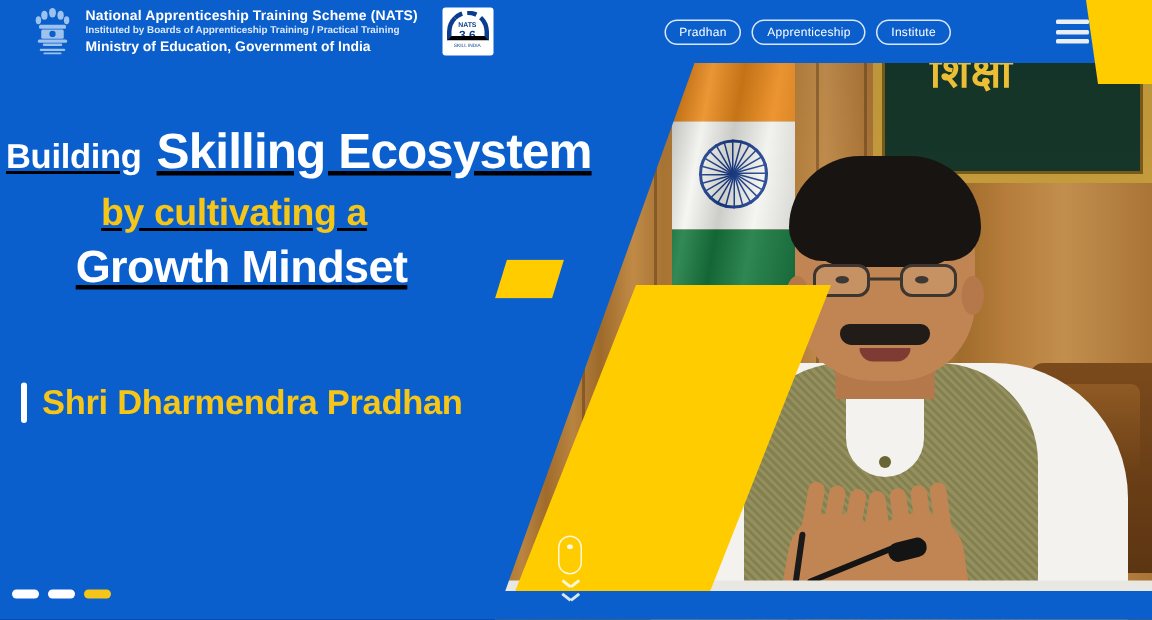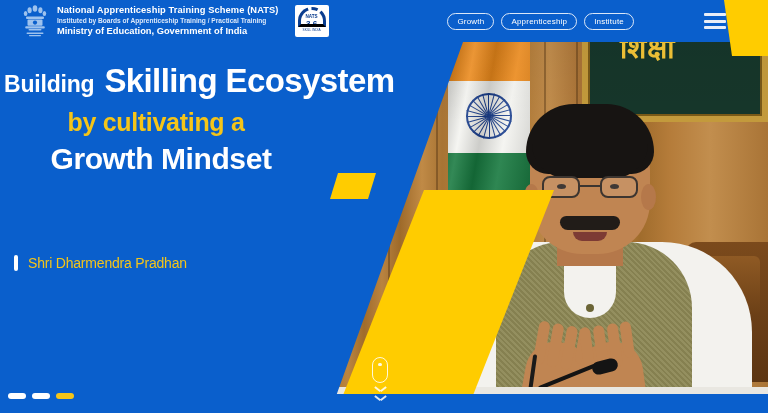--- a/index.html
+++ b/index.html
@@ -271,31 +271,31 @@
     padding:3px 9px; white-space:nowrap; background:transparent;
     letter-spacing:.2px;
   }
   .hamburger {
     margin-left:70px; margin-right:42px;
     width:22px; height:16px; display:flex; flex-direction:column; justify-content:space-between;
   }
   .hamburger span { display:block; height:3px; background:#e9eef7; border-radius:1px; }
 
   
-  .headline { position:absolute; left:0; top:62px; width:400px; z-index:25; }
+  .headline { position:absolute; left:0; top:82px; width:400px; z-index:25;text-decoration:underline; }
   .line1 { display:flex; align-items:baseline; gap:10px; padding-left:4px; }
   .l1-small { color:#ffffff; font-size:23px; font-weight:bold; letter-spacing:-.2px; }
   .l1-big { color:#ffffff; font-size:33px; font-weight:bold; letter-spacing:-.6px; }
   .line2 { color:#f5c518; font-size:25px; font-weight:bold; text-align:center; margin-top:8px; padding-right:88px; letter-spacing:-.3px; }
   .line3 { color:#ffffff; font-size:30px; font-weight:bold; text-align:center; margin-top:5px; padding-right:78px; letter-spacing:-.4px; }
 
   
   .speaker { position:absolute; left:14px; top:255px; display:flex; gap:10px; z-index:25; }
   .speaker-bar { width:4px; background:#ffffff; border-radius:2px; }
-  .speaker-name { color:#f5c518; font-size:14px; font-weight:normal; letter-spacing:-.2px; }
+  .speaker-name { color:#f5c518; font-size:23px; font-weight:bold; letter-spacing:-.2px; }
   .speaker-role { color:#ffffff; font-size:11.5px; font-style:italic; margin-top:3px; letter-spacing:.1px; }
 
   
   .dashes { position:absolute; left:8px; bottom:14px; display:flex; gap:6px; z-index:25; }
   .dash { width:18px; height:6px; border-radius:3px; background:#ffffff; }
   .dash.active { background:#f5c518; }
 
   
   .scroll-cue {
     position:absolute; left:367px; top:357px; width:26px; z-index:26;
@@ -443,21 +443,21 @@
       </div>
       <div class="nats-badge">
         <div class="arc"></div>
         <div class="nt">NATS</div>
         <div class="nv">3.6</div>
         <div class="nb">SKILL INDIA</div>
       </div>
     </div>
 
     <div class="nav-pills">
-      <div class="pill">Growth</div>
+      <div class="pill">Pradhan</div>
       <div class="pill">Apprenticeship</div>
       <div class="pill">Institute</div>
     </div>
 
     <div class="hamburger">
       <span></span>
         <span></span>
         <span></span>
     </div>
   </div>

